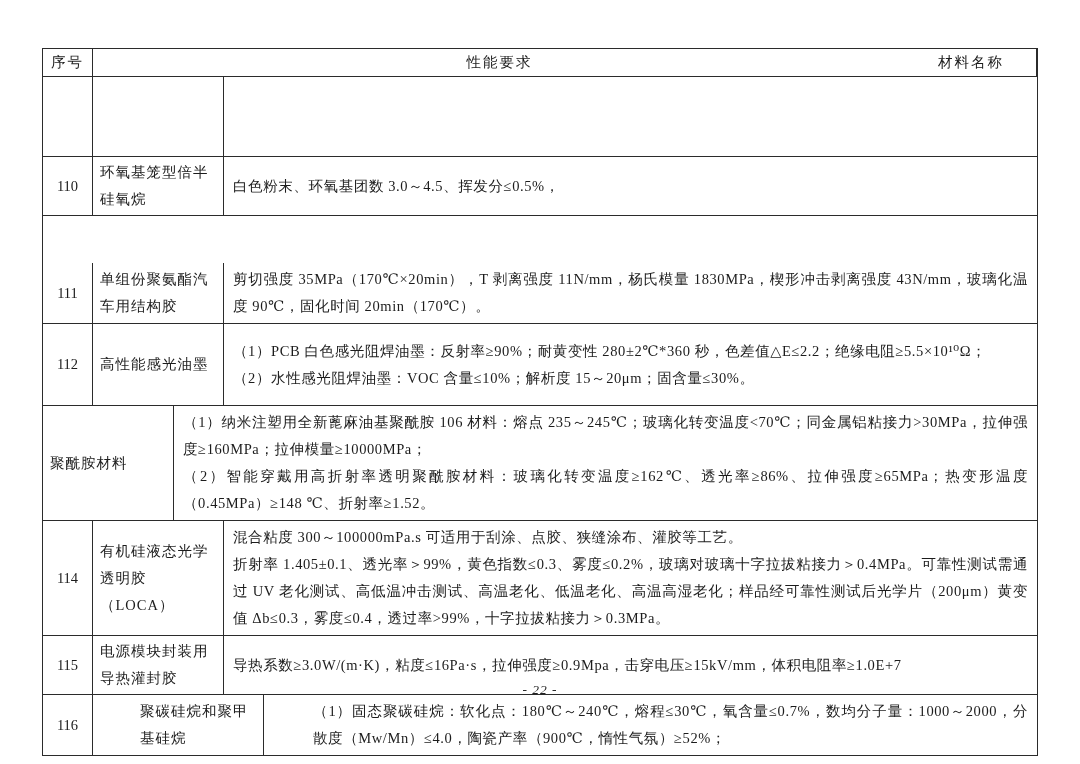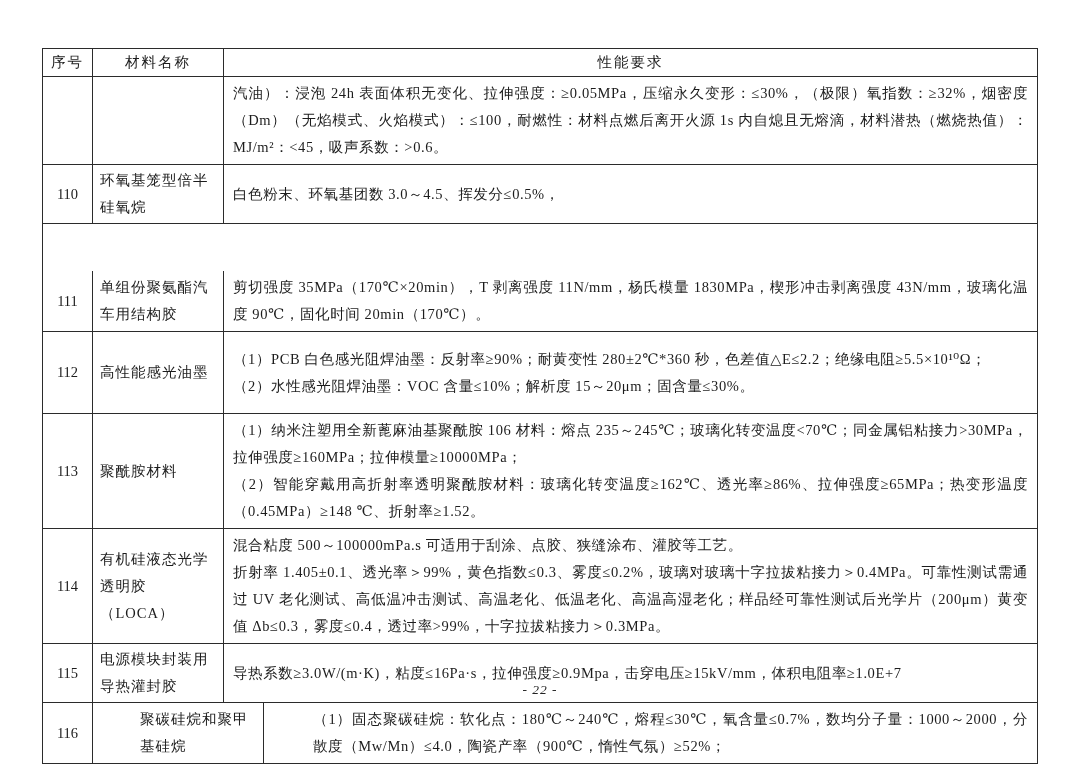--- a/index.html
+++ b/index.html
@@ -79,30 +79,27 @@
     font-style: italic;
   }
 </style>
 </head>
 <body>
 
 <div class="doc-table">
 
   <div class="tr header h-header">
     <div class="td no">序号</div>
+    <div class="td req">性能要求</div>
     <div class="td name">材料名称</div>
-    <div class="td req">性能要求</div>
   </div>
 
   <div class="tr h-cont">
     <div class="td no"></div>
     <div class="td name"></div>
-    <div class="td req">
-      <p>汽油）：浸泡 24h 表面体积无变化、拉伸强度：≥0.05MPa，压缩永久变形：≤30%，（极限）氧指数：≥32%，烟密度（Dm）（无焰模式、火焰模式）：≤100，耐燃性：材料点燃后离开火源 1s 内自熄且无熔滴，材料潜热（燃烧热值）：MJ/m²：&lt;45，吸声系数：&gt;0.6。</p>
-    </div>
   </div>
 
   <div class="tr h-r110">
     <div class="td no">110</div>
     <div class="td name">环氧基笼型倍半硅氧烷</div>
     <div class="td req">
       <p>白色粉末、环氧基团数 3.0～4.5、挥发分≤0.5%，</p>
     </div>
   </div>
 
@@ -117,33 +114,32 @@
   <div class="tr h-r112">
     <div class="td no">112</div>
     <div class="td name">高性能感光油墨</div>
     <div class="td req">
       <p>（1）PCB 白色感光阻焊油墨：反射率≥90%；耐黄变性 280±2℃*360 秒，色差值△E≤2.2；绝缘电阻≥5.5×10¹⁰Ω；</p>
       <p>（2）水性感光阻焊油墨：VOC 含量≤10%；解析度 15～20μm；固含量≤30%。</p>
     </div>
   </div>
 
   <div class="tr h-r113">
-    <div class="td no">113</div>
     <div class="td name">聚酰胺材料</div>
     <div class="td req">
       <p>（1）纳米注塑用全新蓖麻油基聚酰胺 106 材料：熔点 235～245℃；玻璃化转变温度&lt;70℃；同金属铝粘接力&gt;30MPa，拉伸强度≥160MPa；拉伸模量≥10000MPa；</p>
       <p>（2）智能穿戴用高折射率透明聚酰胺材料：玻璃化转变温度≥162℃、透光率≥86%、拉伸强度≥65MPa；热变形温度（0.45MPa）≥148 ℃、折射率≥1.52。</p>
     </div>
   </div>
 
   <div class="tr h-r114">
     <div class="td no">114</div>
     <div class="td name">有机硅液态光学透明胶（LOCA）</div>
     <div class="td req">
-      <p>混合粘度 500～100000mPa.s 可适用于刮涂、点胶、狭缝涂布、灌胶等工艺。</p>
+      <p>混合粘度 300～100000mPa.s 可适用于刮涂、点胶、狭缝涂布、灌胶等工艺。</p>
       <p>折射率 1.405±0.1、透光率＞99%，黄色指数≤0.3、雾度≤0.2%，玻璃对玻璃十字拉拔粘接力＞0.4MPa。可靠性测试需通过 UV 老化测试、高低温冲击测试、高温老化、低温老化、高温高湿老化；样品经可靠性测试后光学片（200μm）黄变值 Δb≤0.3，雾度≤0.4，透过率&gt;99%，十字拉拔粘接力＞0.3MPa。</p>
     </div>
   </div>
 
   <div class="tr h-r115">
     <div class="td no">115</div>
     <div class="td name">电源模块封装用导热灌封胶</div>
     <div class="td req">
       <p>导热系数≥3.0W/(m·K)，粘度≤16Pa·s，拉伸强度≥0.9Mpa，击穿电压≥15kV/mm，体积电阻率≥1.0E+7</p>
     </div>

